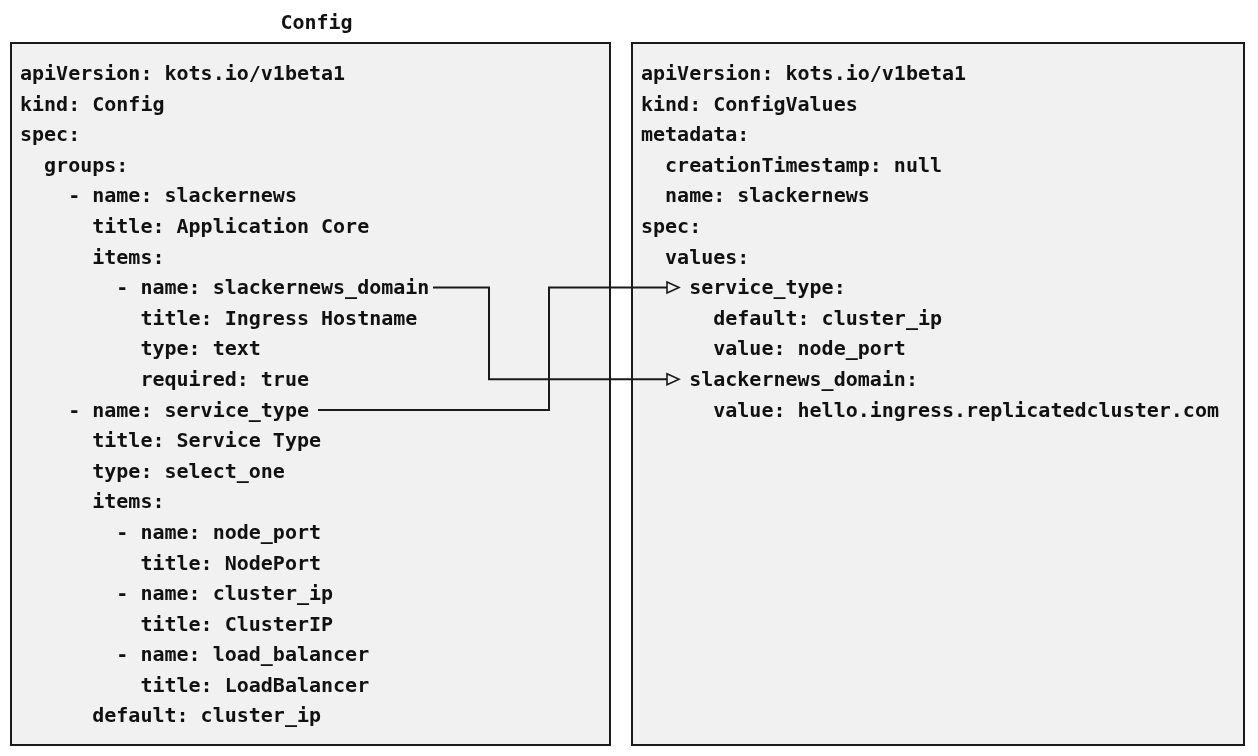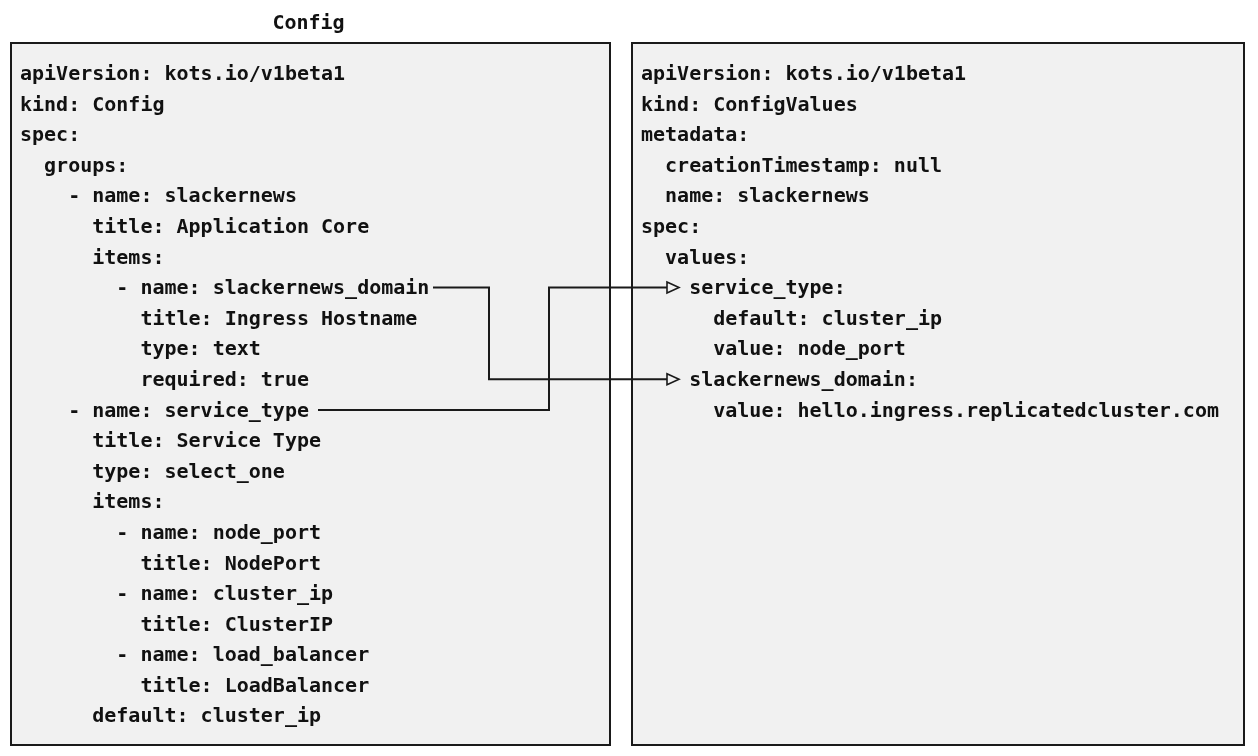--- a/index.html
+++ b/index.html
@@ -19,21 +19,21 @@
   }
   .panel-title {
     position: absolute;
     top: 8px;
     height: 28px;
     text-align: center;
     font: bold 20px/28px "DejaVu Sans Mono", "Liberation Mono", monospace;
     color: #111111;
     letter-spacing: 0;
   }
-  #left-title  { left: 8px;  width: 601px; }
+  #left-title  { left: 16px;  width: 601px; }
   #right-title { left: 631px; width: 614px; }
   .panel {
     position: absolute;
     top: 42px;
     height: 704px;
     background: #f1f1f1;
     border: 2px solid #1a1a1a;
     box-sizing: border-box;
   }
   #left-panel  { left: 10px;  width: 601px; }

